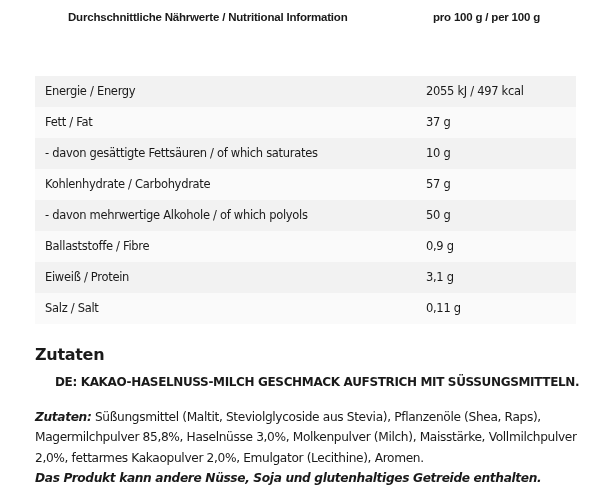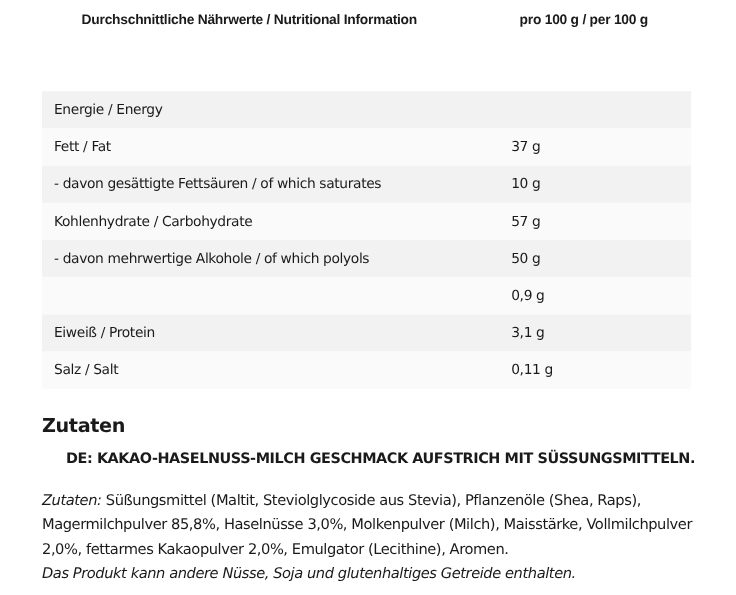--- a/index.html
+++ b/index.html
@@ -10,52 +10,54 @@
   .tbl { position:absolute; top:46px; left:35px; width:541px;margin-top:30px; }
   .row { position:relative; height:31px; font-size:11.5px; line-height:31px; letter-spacing:-0.3px; }
   .row:nth-child(odd) { background:#f2f2f2; }
   .row:nth-child(even) { background:#fafafa; }
   .row .lbl { position:absolute; left:10px; top:0; }
   .row .val { position:absolute; left:391px; top:0; }
   .zt { position:absolute; top:345px; left:35px; font-size:16px; font-weight:bold; letter-spacing:-0.3px; }
   .de { position:absolute; top:375px; left:35px; font-size:12px; font-weight:bold; letter-spacing:-0.35px; white-space:nowrap;margin-left:20px; }
   .ing { position:absolute; top:407px; left:35px; width:560px; font-size:12.2px; line-height:20.3px; letter-spacing:-0.35px; }
   .ing p { margin:0; }
-  .ing .bi { font-weight:normal; font-style:italic; }
+  .ing .bi { font-weight:bold; font-style:italic; }
   .ing b { font-weight:normal; }
 </style>
 </head>
 <body>
 
 <div class="hdr">
   <span class="c1">Durchschnittliche Nährwerte / Nutritional Information</span>
   <span class="c2">pro 100 g / per 100 g</span>
 </div>
 
 <div class="tbl">
   <div class="row">
       <span class="lbl">Energie / Energy</span>
+      <span class="val">2055 kJ / 497 kcal</span>
     </div>
   <div class="row">
       <span class="lbl">Fett / Fat</span>
       <span class="val">37 g</span>
     </div>
   <div class="row">
       <span class="lbl">- davon gesättigte Fettsäuren / of which saturates</span>
       <span class="val">10 g</span>
     </div>
   <div class="row">
       <span class="lbl">Kohlenhydrate / Carbohydrate</span>
       <span class="val">57 g</span>
     </div>
   <div class="row">
       <span class="lbl">- davon mehrwertige Alkohole / of which polyols</span>
       <span class="val">50 g</span>
     </div>
   <div class="row">
+      <span class="lbl">Ballaststoffe / Fibre</span>
       <span class="val">0,9 g</span>
     </div>
   <div class="row">
       <span class="lbl">Eiweiß / Protein</span>
       <span class="val">3,1 g</span>
     </div>
   <div class="row">
       <span class="lbl">Salz / Salt</span>
       <span class="val">0,11 g</span>
     </div>

